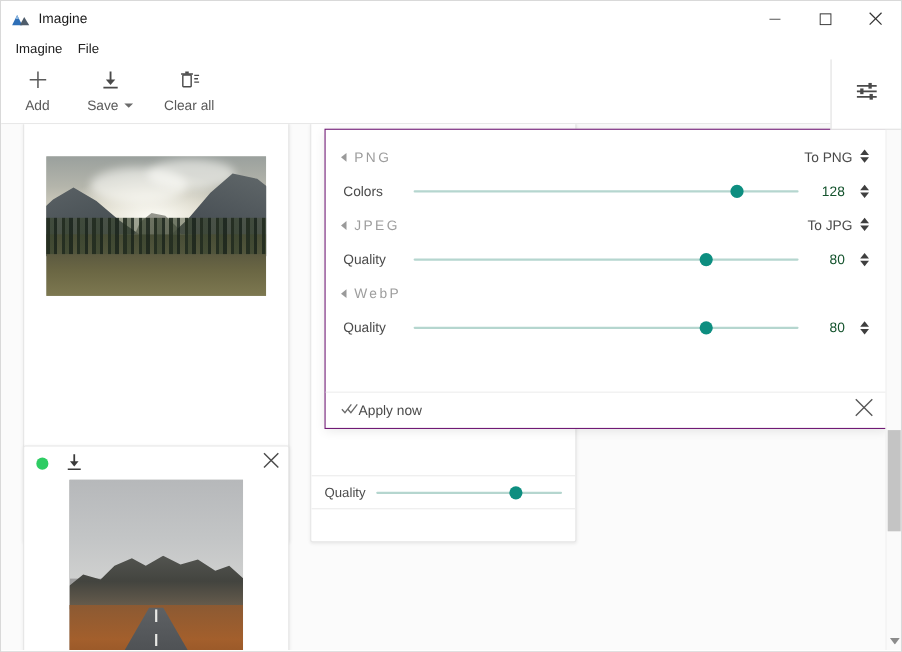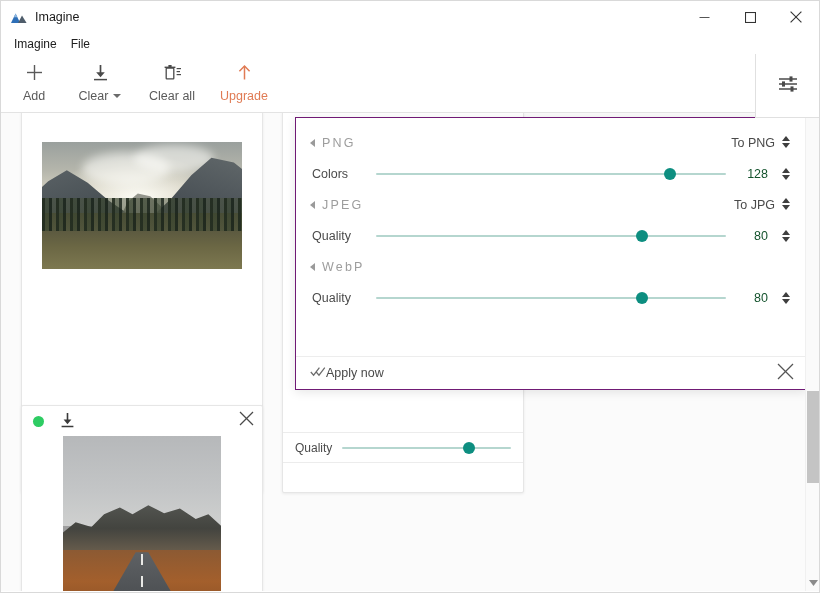--- a/index.html
+++ b/index.html
@@ -426,48 +426,39 @@
 
     <div class="tb-btn">
       <span class="tb-icon">
         <svg width="17" height="17" viewBox="0 0 17 17">
           <line x1="8.5" y1="1" x2="8.5" y2="10.5" stroke="#4a4a4a" stroke-width="1.7"></line>
           <polygon points="4.2,8.2 12.8,8.2 8.5,13.2" fill="#4a4a4a"></polygon>
           <line x1="2" y1="15.6" x2="15" y2="15.6" stroke="#4a4a4a" stroke-width="1.5"></line>
         </svg>
       </span>
       <span class="tb-label">
-        <span>Clear</span>
+        <span>Save</span>
         <span class="caret-dn"></span>
       </span>
     </div>
 
     <div class="tb-btn wide">
       <span class="tb-icon">
         <svg width="19" height="17" viewBox="0 0 19 17">
           <rect x="3.2" y="4.2" width="7.6" height="10.6" rx="0.6" fill="none" stroke="#4a4a4a" stroke-width="1.3"></rect>
           <line x1="1.6" y1="3.3" x2="12.4" y2="3.3" stroke="#4a4a4a" stroke-width="1.4"></line>
           <rect x="5.4" y="1" width="3.2" height="2" fill="#4a4a4a"></rect>
           <line x1="13.6" y1="4.6" x2="18" y2="4.6" stroke="#4a4a4a" stroke-width="1.2"></line>
           <line x1="13.6" y1="7.6" x2="17" y2="7.6" stroke="#4a4a4a" stroke-width="1.2"></line>
           <line x1="13.6" y1="10.6" x2="18" y2="10.6" stroke="#4a4a4a" stroke-width="1.2"></line>
         </svg>
       </span>
       <span class="tb-label">Clear all</span>
     </div>
 
-    <div class="tb-btn upgrade">
-      <span class="tb-icon">
-        <svg width="17" height="17" viewBox="0 0 17 17">
-          <line x1="8.5" y1="2" x2="8.5" y2="15.5" stroke="#e07b54" stroke-width="1.5"></line>
-          <polyline points="3.4,7.2 8.5,2 13.6,7.2" fill="none" stroke="#e07b54" stroke-width="1.5"></polyline>
-        </svg>
-      </span>
-      <span class="tb-label">Upgrade</span>
-    </div>
 
     <div class="settings-toggle">
       <span>
         <svg width="22" height="22" viewBox="0 0 22 22">
           <line x1="2" y1="6" x2="20" y2="6" stroke="#4a4a4a" stroke-width="1.5"></line>
           <line x1="2" y1="11" x2="20" y2="11" stroke="#4a4a4a" stroke-width="1.5"></line>
           <line x1="2" y1="16" x2="20" y2="16" stroke="#4a4a4a" stroke-width="1.5"></line>
           <rect x="12.5" y="3.4" width="3" height="5.2" fill="#4a4a4a"></rect>
           <rect x="5" y="8.4" width="3" height="5.2" fill="#4a4a4a"></rect>
           <rect x="13.5" y="13.4" width="3" height="5.2" fill="#4a4a4a"></rect>

